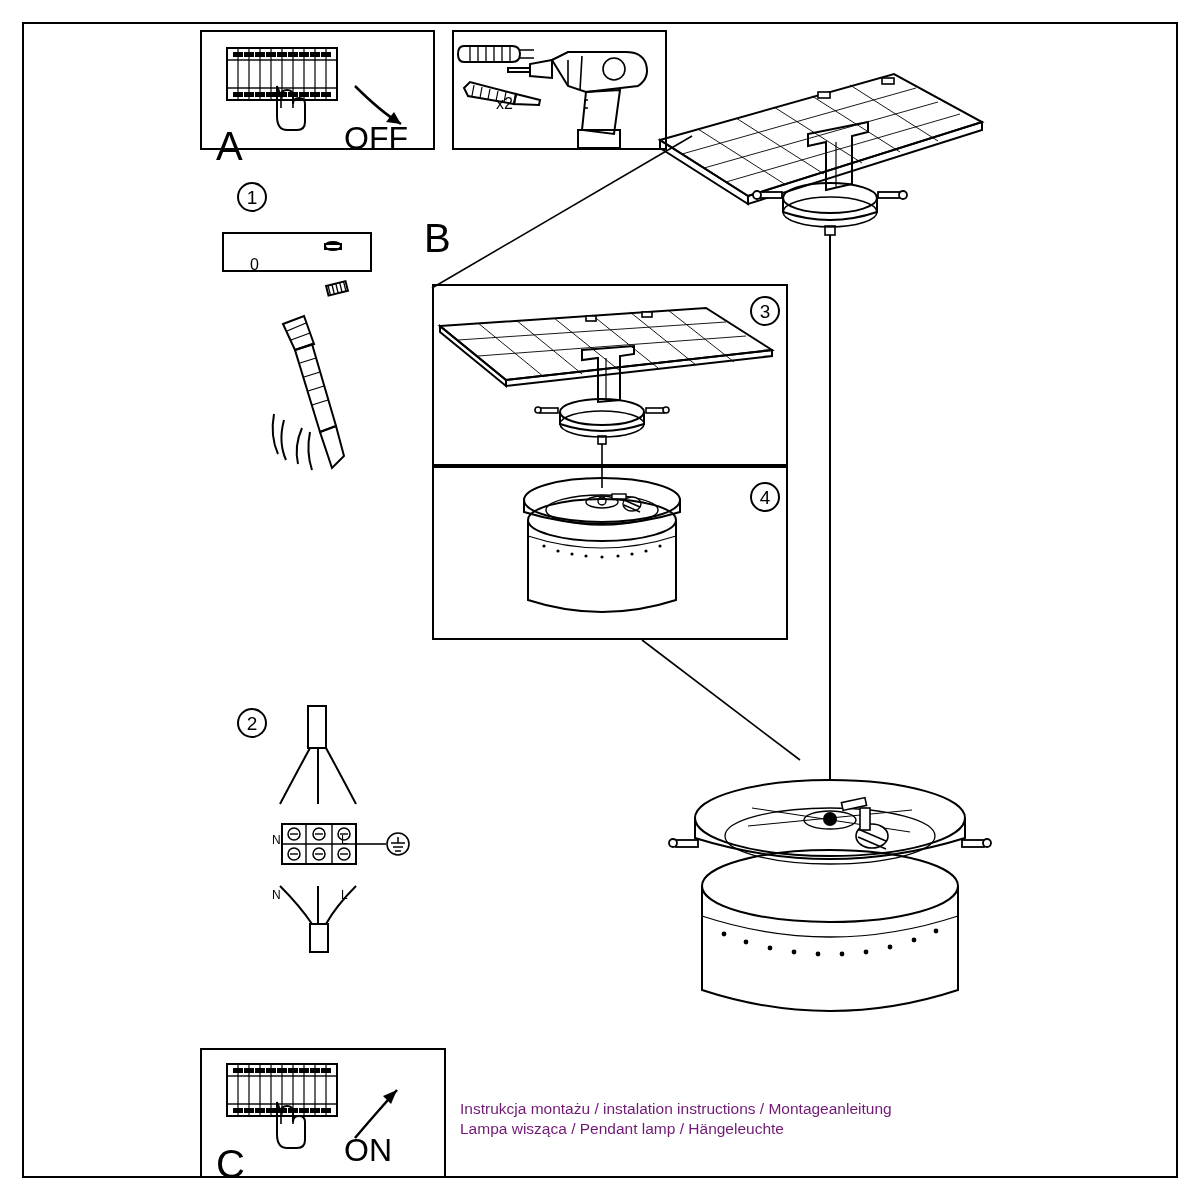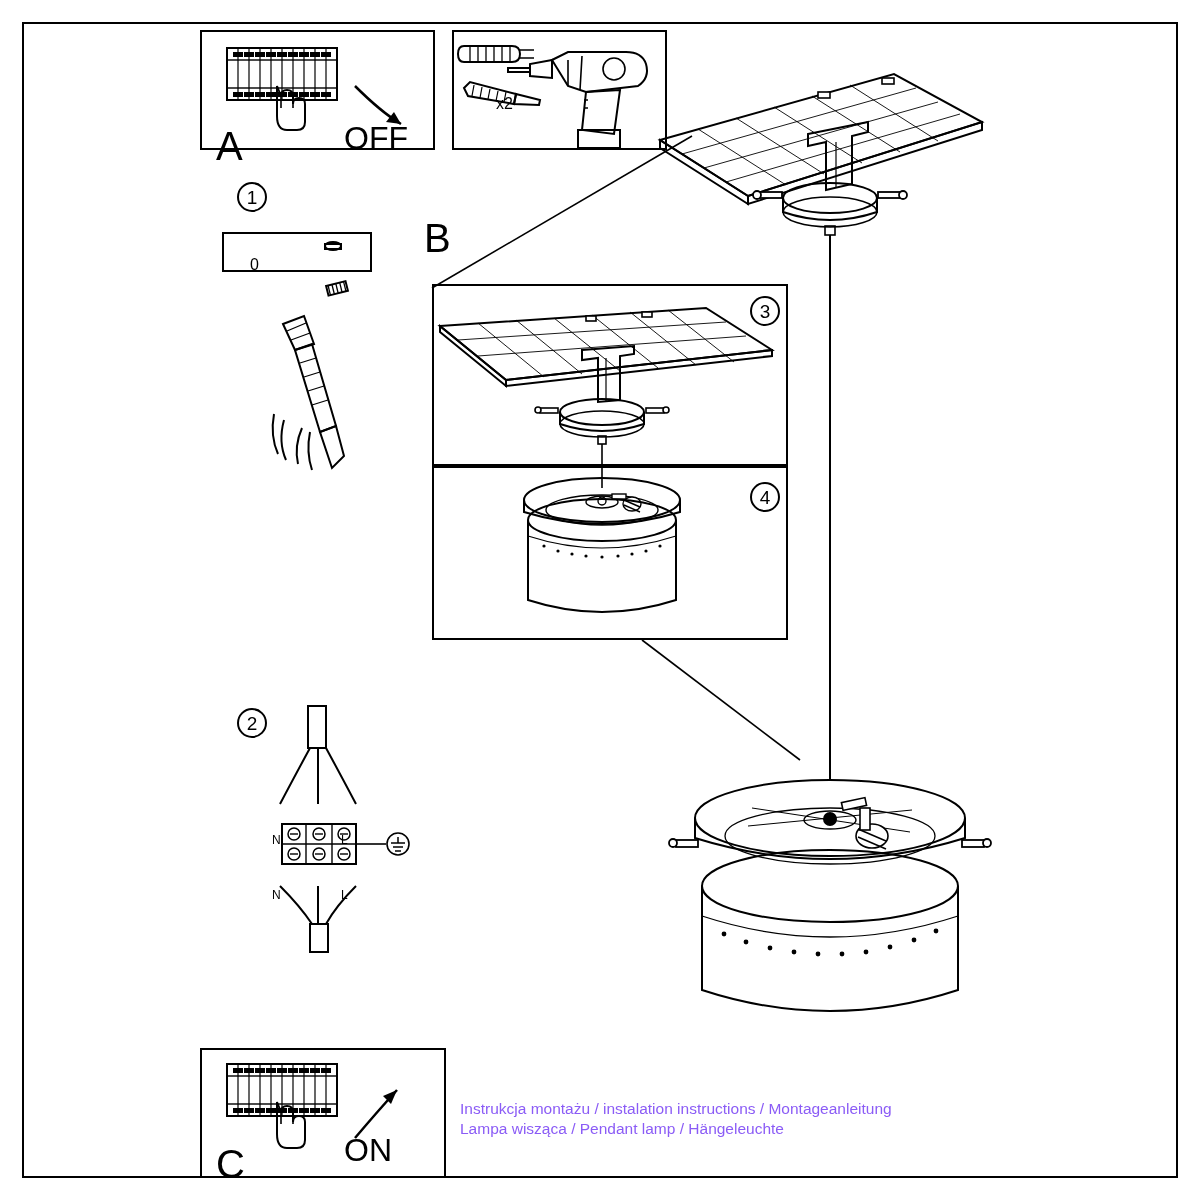--- a/index.html
+++ b/index.html
@@ -51,21 +51,21 @@
     border-radius: 50%;
     box-sizing: border-box;
     font-size: 19px;
     line-height: 27px;
     text-align: center;
     font-family: "Liberation Sans", sans-serif;
   }
   .footer-line {
     position: absolute;
     font-size: 15.5px;
-    color: #8b5cf6;
+    color: #701a75;
     white-space: nowrap;
   }
   .term-lbl { font-size: 12px; }
   svg { display: block; }
   .ln  { stroke: #000; fill: none; }
 </style>
 </head>
 <body>
 
 <div id="sheet">

